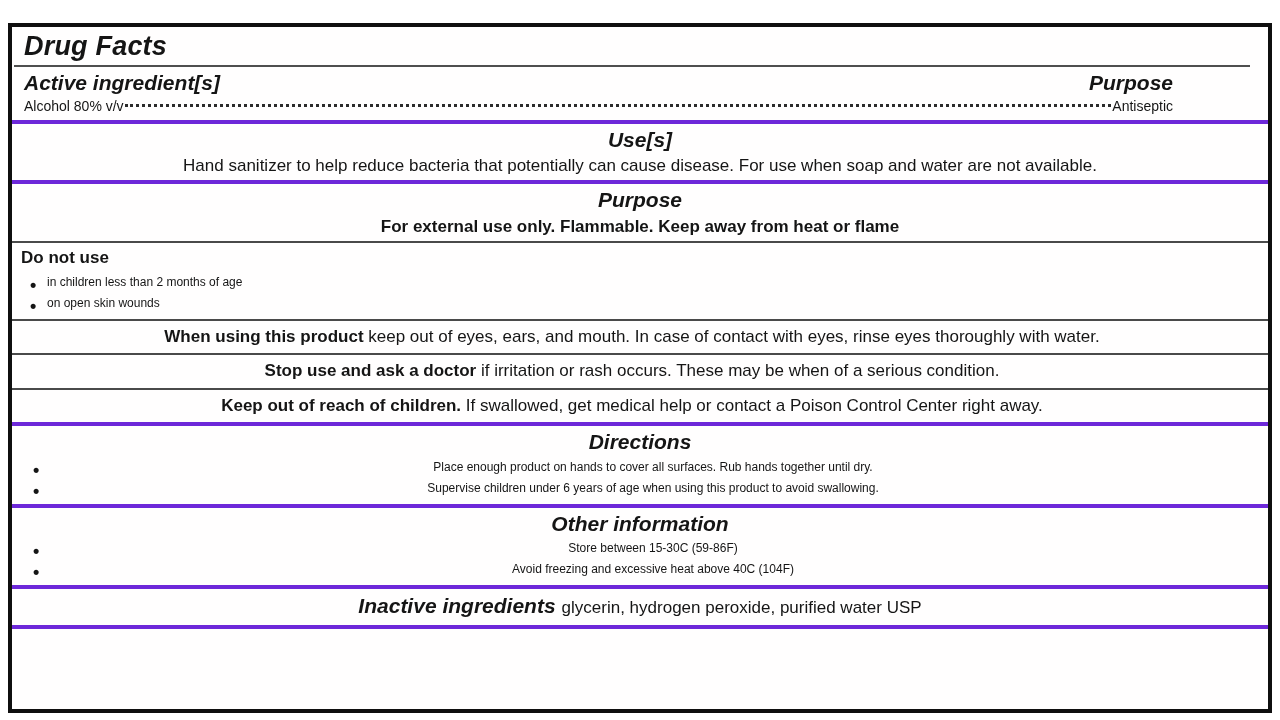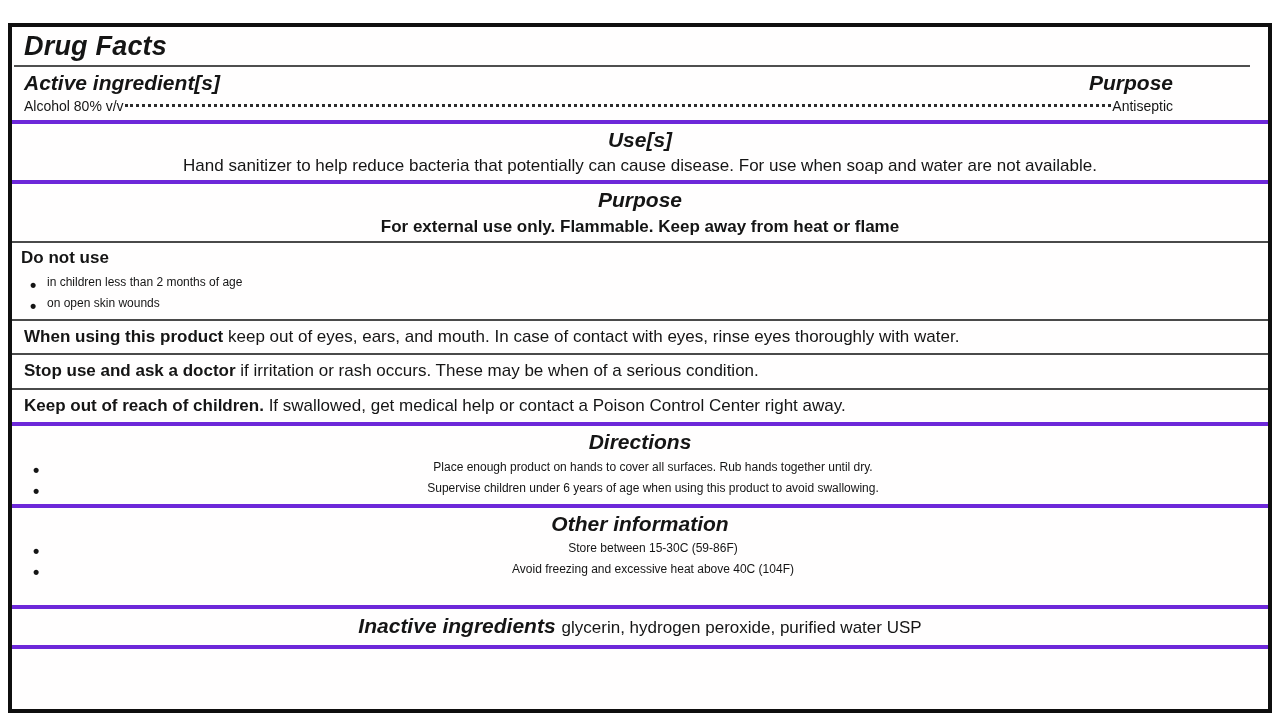--- a/index.html
+++ b/index.html
@@ -79,22 +79,22 @@
     line-height: 1.5;
   }
   ul.bullets li::before {
     content: "\2022";
     position: absolute;
     left: 9px;
     top: 0;
     font-size: 18px;
     font-weight: bold;
   }
-  .para { padding: 3px 28px 4px 12px; }
-  .inactive-row { padding: 3px 12px 5px 12px; margin-top: 20px; }
+  .para { padding: 3px 28px 4px 12px; text-align: center; }
+  .inactive-row { padding: 3px 12px 5px 12px; }
   .inactive-row .h2 { margin-right: 6px; }
   .filler { flex: 1; min-height: 22px; }
 </style>
 </head>
 <body>
 
 <div class="label-box">
 
   <div class="title">Drug Facts</div>
   <div class="rule-thin"></div>

